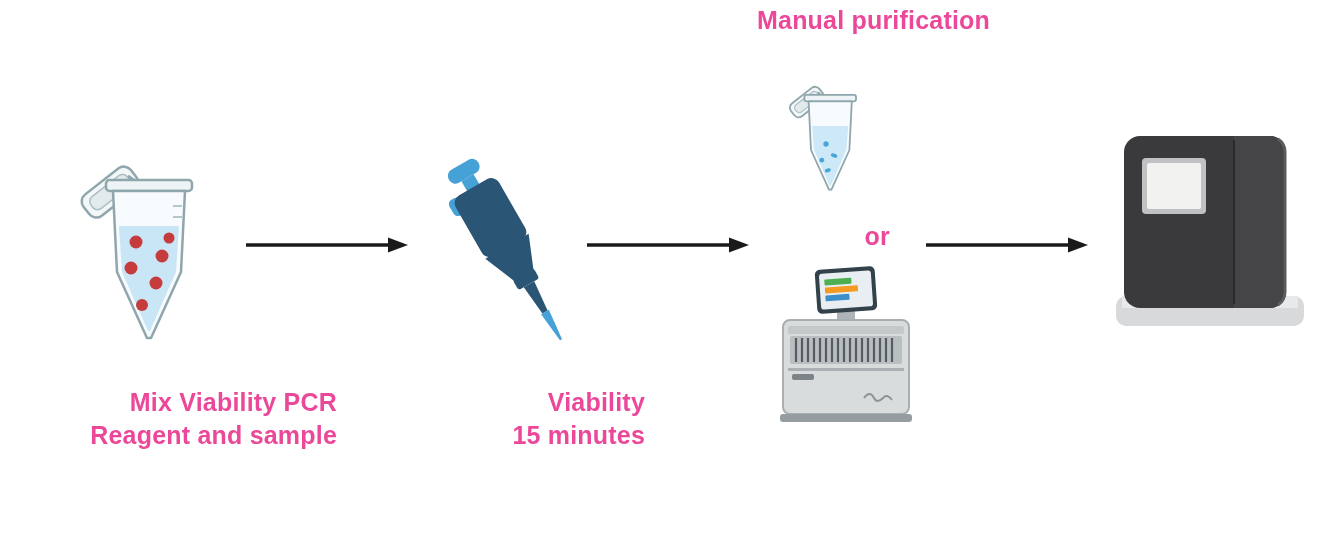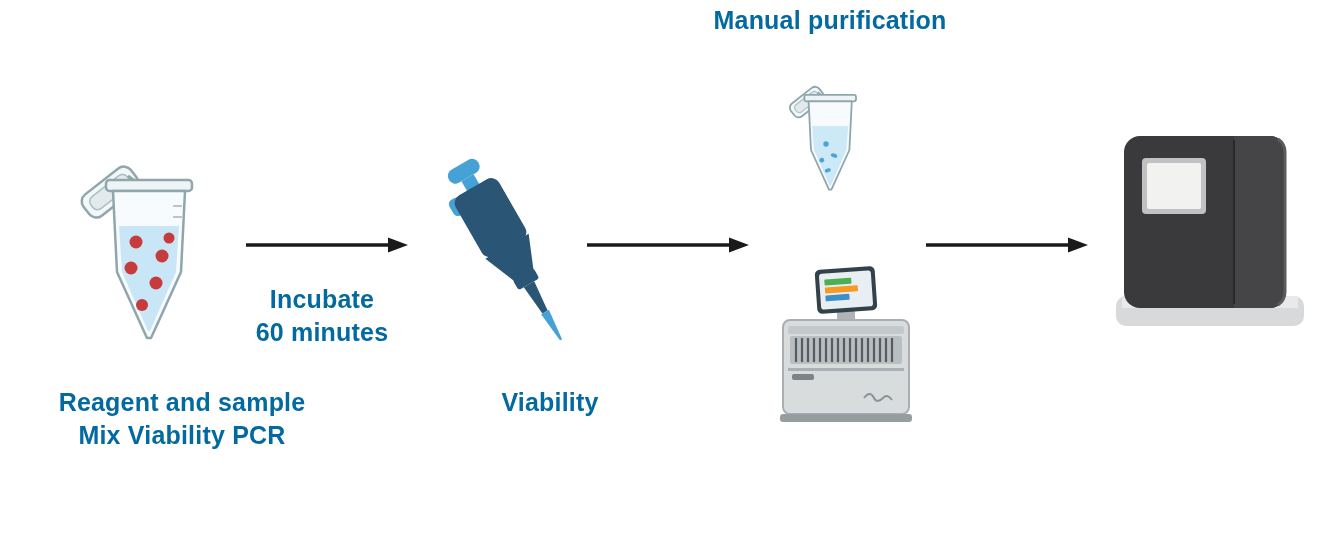--- a/index.html
+++ b/index.html
@@ -2,22 +2,22 @@
 <html><head>
 <meta charset="utf-8">
 <style>
   html,body{margin:0;padding:0;background:#ffffff;}
   .canvas{
     position:relative;width:1333px;height:549px;background:#ffffff;overflow:hidden;
     font-family:"Liberation Sans",sans-serif;
   }
   .abs{position:absolute;}
   .label{
-    position:absolute;text-align:center;font-weight:700;
-    font-size:25px;line-height:33px;color:#0369a1;letter-spacing:0.2px;
+    position:absolute;text-align:right;font-weight:700;
+    font-size:25px;line-height:33px;color:#ec4899;letter-spacing:0.2px;
   }
 </style>
 </head>
 <body>
 
 <div class="canvas">
 
   <svg class="abs" style="left:72px;top:112px" width="152" height="252" viewBox="0 0 152 252">
     <g transform="rotate(-38 62 62)">
       <rect x="2" y="48" width="60" height="27" rx="9" fill="#f4f7f8" stroke="#8fa6ad" stroke-width="2.5"></rect>
@@ -30,49 +30,46 @@
     <circle cx="64" cy="130" r="6.5" fill="#c63b3b"></circle>
     <circle cx="97" cy="126" r="5.5" fill="#c63b3b"></circle>
     <circle cx="90" cy="144" r="6.5" fill="#c63b3b"></circle>
     <circle cx="59" cy="156" r="6.5" fill="#c63b3b"></circle>
     <circle cx="84" cy="171" r="6.5" fill="#c63b3b"></circle>
     <circle cx="70" cy="193" r="6" fill="#c63b3b"></circle>
     <path d="M101 94 h9 M101 105 h9" stroke="#9fb6bd" stroke-width="1.5"></path>
   </svg>
 
   <div class="label" style="left:27px;top:386px;width:310px">
+    <div>Mix Viability PCR</div>
     <div>Reagent and sample</div>
-    <div>Mix Viability PCR</div>
   </div>
 
   <svg class="abs" style="left:244px;top:235px" width="166" height="20" viewBox="0 0 166 20">
     <line x1="2" y1="10" x2="146" y2="10" stroke="#1a1a1a" stroke-width="3.5"></line>
     <polygon points="144,2.5 164,10 144,17.5" fill="#1a1a1a"></polygon>
   </svg>
 
-  <div class="label" style="left:230px;top:283px;width:184px">
-    <div>Incubate</div>
-    <div>60 minutes</div>
-  </div>
 
   <svg class="abs" style="left:425px;top:148px" width="160" height="200" viewBox="0 0 160 200">
     <g transform="translate(38,22) rotate(-30)">
       <rect x="-17" y="-6" width="34" height="15" rx="7" fill="#45a1d6"></rect>
       <rect x="-7" y="9" width="14" height="13" fill="#45a1d6"></rect>
       <rect x="-30" y="20" width="13" height="18" rx="5" fill="#45a1d6"></rect>
       <rect x="-25" y="20" width="50" height="70" rx="9" fill="#2b5574"></rect>
       <polygon points="-25,88 25,88 11,122 -11,122" fill="#2b5574"></polygon>
       <rect x="-12" y="120" width="24" height="12" rx="3" fill="#2b5574"></rect>
       <polygon points="-6,132 6,132 3,164 -3,164" fill="#2b5574"></polygon>
       <polygon points="-4.5,164 4.5,164 1.2,196 -1.2,196" fill="#45a1d6"></polygon>
     </g>
   </svg>
 
   <div class="label" style="left:455px;top:386px;width:190px">
     <div>Viability</div>
+    <div>15 minutes</div>
   </div>
 
   <svg class="abs" style="left:585px;top:235px" width="166" height="20" viewBox="0 0 166 20">
     <line x1="2" y1="10" x2="146" y2="10" stroke="#1a1a1a" stroke-width="3.5"></line>
     <polygon points="144,2.5 164,10 144,17.5" fill="#1a1a1a"></polygon>
   </svg>
 
   <div class="label" style="left:670px;top:4px;width:320px">
     <div>Manual purification</div>
   </div>
@@ -87,20 +84,23 @@
       <rect x="34" y="68" width="86" height="11" rx="3.5" fill="#eef4f6" stroke="#8fa6ad" stroke-width="3"></rect>
       <path d="M41 79 L113 79 L109 160 L79 226 L75 226 L45 160 Z" fill="#f7fbfd" stroke="#8fa6ad" stroke-width="3" stroke-linejoin="round"></path>
       <path d="M47 120 L107 120 L104 160 L78 219 L76 219 L50 160 Z" fill="#cde8f7"></path>
       <circle cx="70" cy="150" r="4.5" fill="#49a5d9"></circle>
       <rect x="78" y="166" width="11" height="6" rx="3" fill="#49a5d9" transform="rotate(20 83 169)"></rect>
       <circle cx="63" cy="177" r="4" fill="#49a5d9"></circle>
       <rect x="68" y="191" width="10" height="6" rx="3" fill="#49a5d9" transform="rotate(-15 73 194)"></rect>
     </g>
   </svg>
 
+  <div class="label" style="left:800px;top:220px;width:90px">
+    <div>or</div>
+  </div>
 
   <svg class="abs" style="left:780px;top:266px" width="132" height="158" viewBox="0 0 132 158">
     <rect x="57" y="44" width="18" height="10" fill="#aeb4b7"></rect>
     <g transform="rotate(-4 66 24)">
       <rect x="36" y="2" width="60" height="44" rx="5" fill="#33424a"></rect>
       <rect x="40" y="6" width="52" height="36" rx="3" fill="#e8eef1"></rect>
       <rect x="45" y="12" width="27" height="6" rx="1" fill="#4caf50"></rect>
       <rect x="45" y="20" width="33" height="6" rx="1" fill="#f59b23"></rect>
       <rect x="45" y="28" width="24" height="6" rx="1" fill="#3d8fc9"></rect>
     </g>

